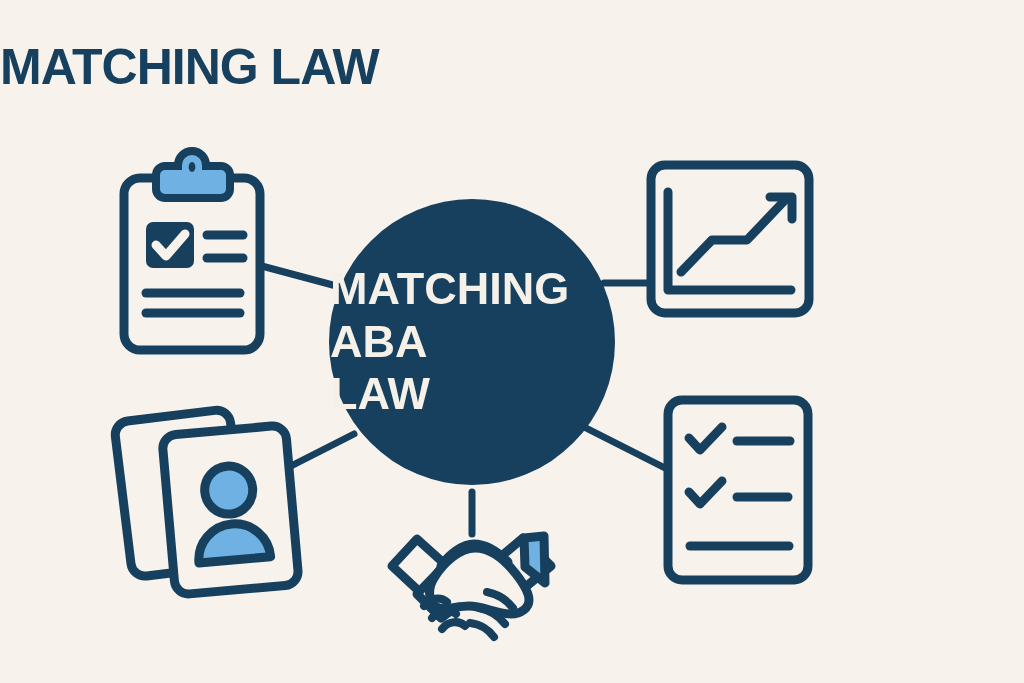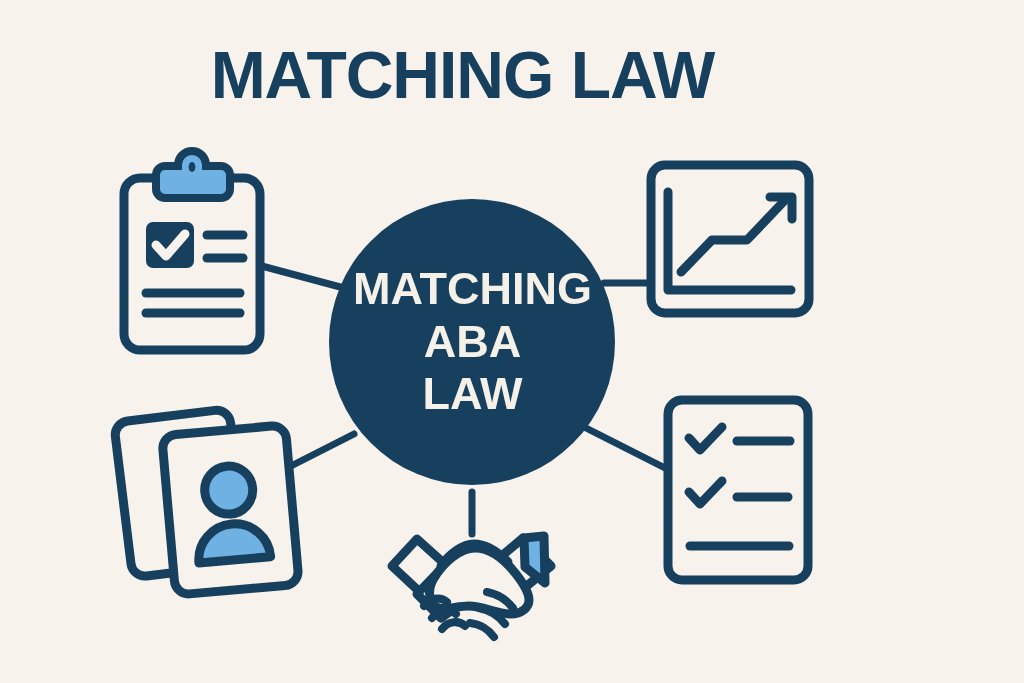--- a/index.html
+++ b/index.html
@@ -19,23 +19,23 @@
     width: 1024px;
     height: 683px;
     background: #f7f3ec;
   }
   
   #page-title {
     position: absolute;
     left: 0;
     top: 42px;
     width: 925px;
-    text-align: center;
+    text-align: left;
     font-family: "Liberation Sans", sans-serif;
-    font-size: 66px;
+    font-size: 50px;
     font-weight: bold;
     letter-spacing: -1px;
     color: #17405e;
     line-height: 1;
     white-space: nowrap;
   }
   
   #diagram {
     position: absolute;
     left: 0;
@@ -45,21 +45,21 @@
   }
   
   #hub-text {
     position: absolute;
     left: 330px;
     top: 186px;
     width: 285px;
     height: 312px;
     display: flex;
     flex-direction: column;
-    align-items: center;
+    align-items: flex-start;
     justify-content: center;
     pointer-events: none;
   }
   #hub-text .hub-line {
     color: #f5f1e9;
     font-family: "Liberation Sans", sans-serif;
     font-weight: bold;
     font-size: 45px;
     line-height: 1.17;
     letter-spacing: 0px;

